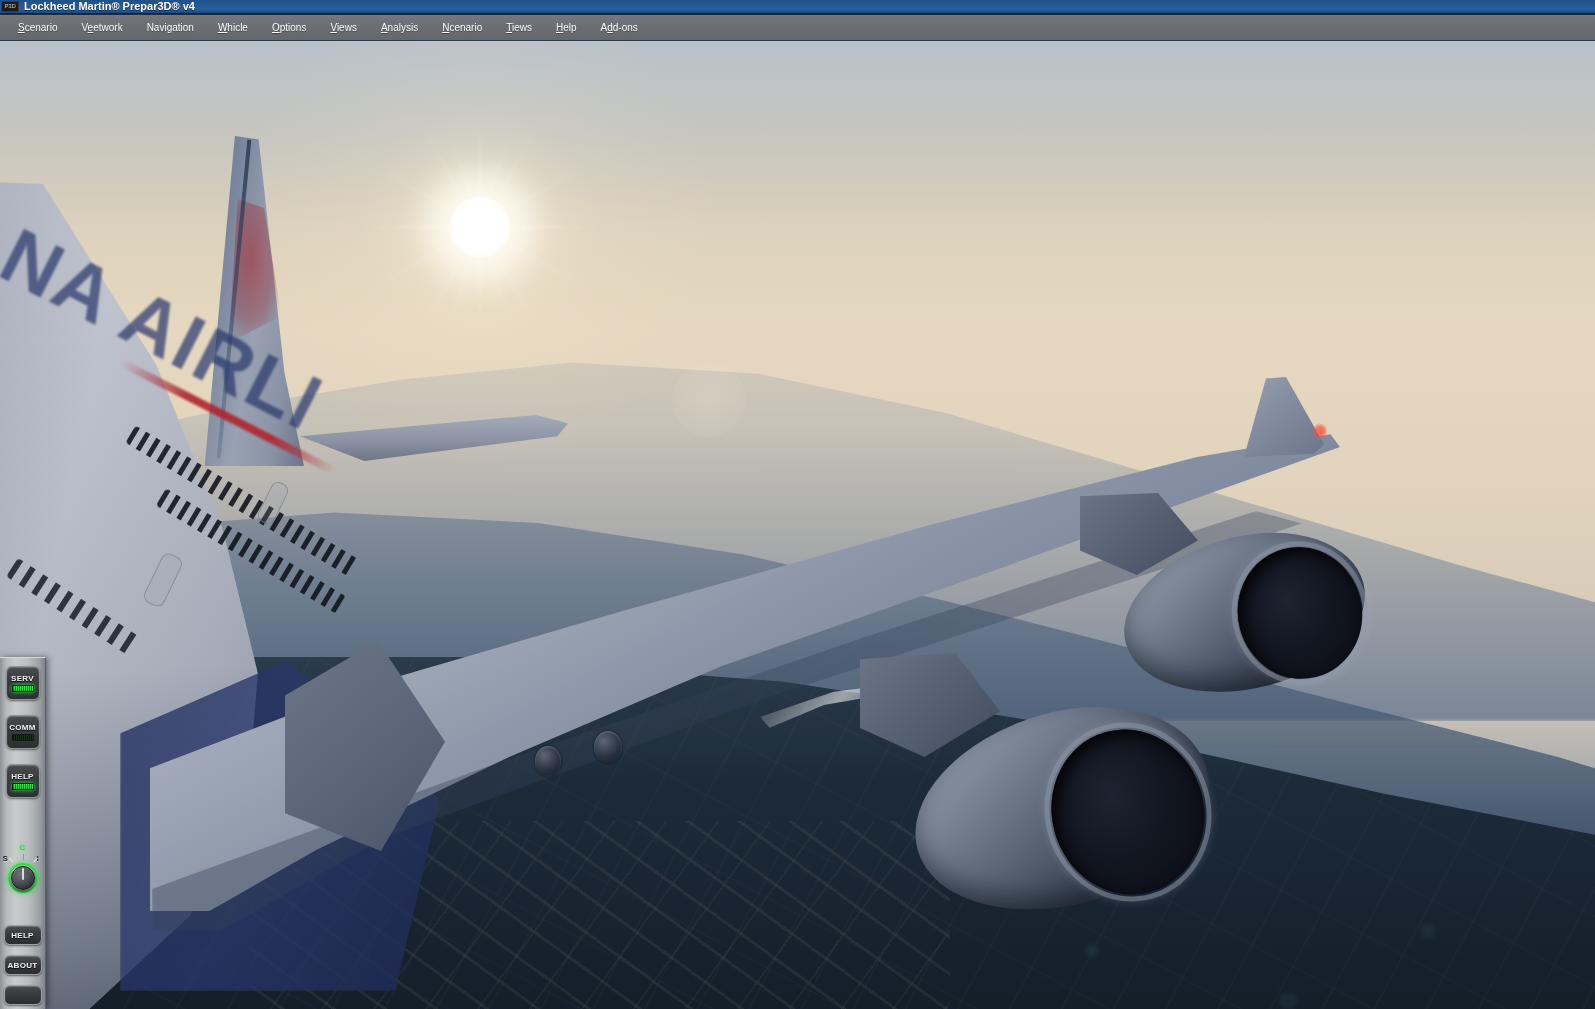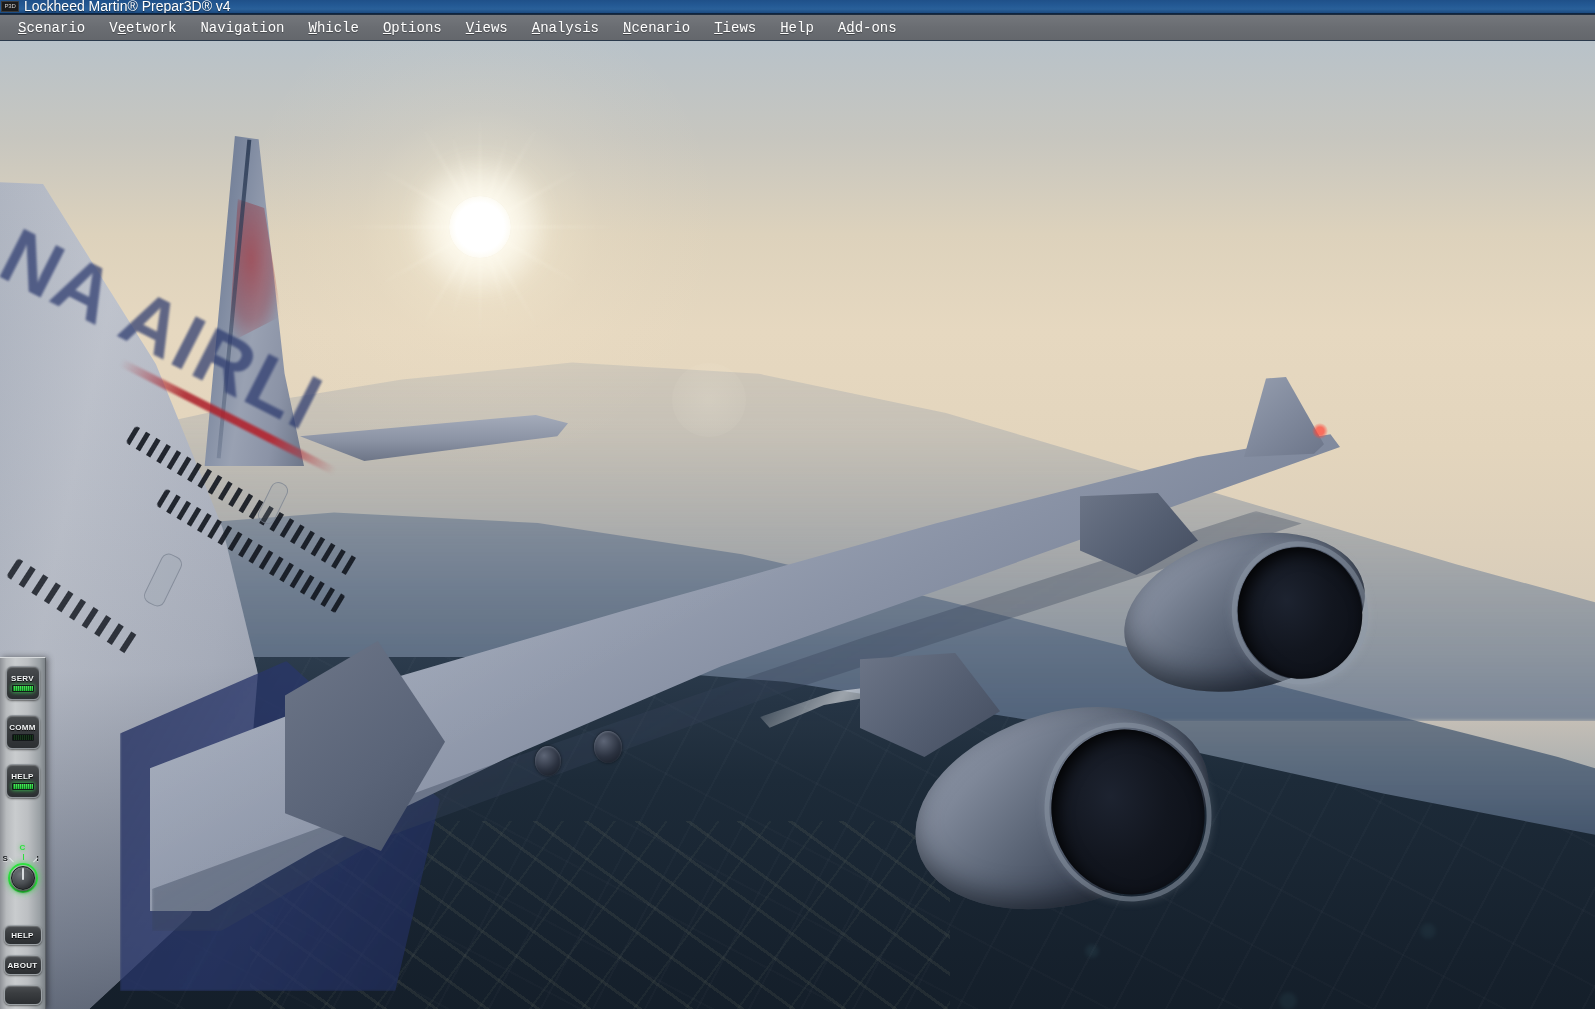--- a/index.html
+++ b/index.html
@@ -23,38 +23,37 @@
   .p3d-icon {
     width: 18px; height: 11px; margin-left: 1px; margin-right: 5px;
     background: #1b1b1b;
     border: 1px solid #3a3a3a;
     color: #cfcfcf; font-size: 6px; line-height: 9px;
     text-align: center; letter-spacing: -0.2px;
     font-family: "Liberation Sans", sans-serif;
     flex: 0 0 auto;
   }
   .title-text {
-    color: #ffffff; font-size: 14px; line-height: 13px;
-    white-space: nowrap; text-shadow: 0 1px 1px rgba(0,0,0,.55);
+    color: #ffffff; font-size: 11px; line-height: 13px;
+    white-space: nowrap; text-shadow: 0 1px 1px rgba(0,0,0,.55); font-weight: bold;
   }
 
   
   .menubar {
     position: absolute; top: 14px; left: 0; width: 1595px; height: 27px;
     background: linear-gradient(to bottom, #74777c 0%, #6a6d72 50%, #64676c 100%);
     border-top: 1px solid #1d2c3e;
     border-bottom: 1px solid #2b3a4c;
     display: flex; align-items: center;
   }
   .menubar-inner { display: flex; align-items: center; padding-left: 6px; }
   .menu-item {
-    color: #ffffff; font-size: 14px; line-height: 16px;
+    color: #ffffff; font-size: 10px; line-height: 16px;
     padding: 3px 12px; white-space: nowrap; cursor: default;
     text-shadow: 0 1px 1px rgba(0,0,0,.35);
-    font-family: Liberation Mono, monospace;
   }
   .menu-item u { text-decoration: underline; }
 
   
   .scene {
     position: absolute; top: 41px; left: 0; width: 1595px; height: 968px;
     overflow: hidden;
     background: linear-gradient(to bottom,
        #b8c2c9 0%,
        #c7c6bf 10%,

